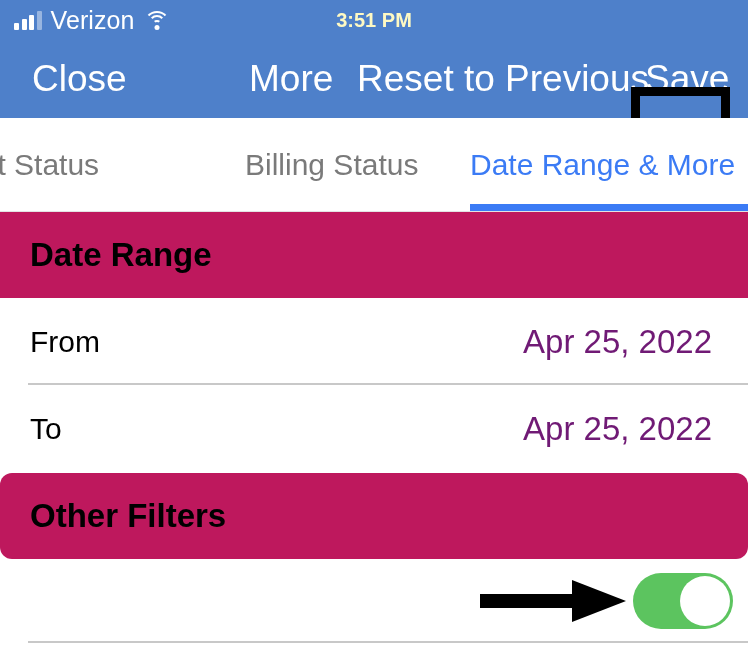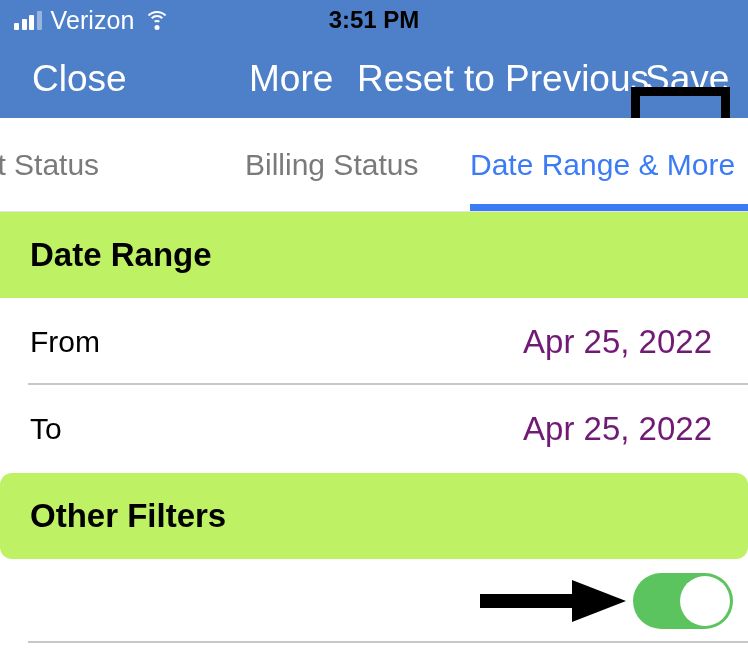--- a/index.html
+++ b/index.html
@@ -14,21 +14,21 @@
   
   .statusbar {
     position:absolute; left:0; top:0; width:748px; height:40px;
     background:#4e80ca; color:#ffffff;
   }
   .sb-left { position:absolute; left:14px; top:0; height:40px; display:flex; align-items:center; gap:9px; }
   .sb-center { position:absolute; left:0; top:0; width:748px; height:40px;
                display:flex; align-items:center; justify-content:center; }
   .sb-right { position:absolute; right:12px; top:0; height:40px; display:flex; align-items:center; gap:7px; }
   .sb-text { font-size:25px; font-weight:400; letter-spacing:0.1px; color:#ffffff; }
-  .sb-time { font-size:24px; font-weight:700; color:#000000; }
+  .sb-time { font-size:20px; font-weight:700; color:#fef9c3; }
   .sb-batt-text { font-size:24px; font-weight:400; color:#ffffff; }
 
   .bars { display:flex; align-items:flex-end; gap:2.5px; height:19px; }
   .bars i { display:block; width:5px; background:#ffffff; border-radius:1px; }
   .bars i.b1 { height:7px; }
   .bars i.b2 { height:11px; }
   .bars i.b3 { height:15px; }
   .bars i.b4 { height:19px; opacity:0.42; }
 
   .wifi { position:relative; width:26px; height:19px; }
@@ -86,21 +86,21 @@
   .tab-bill { left:245px; }
   .tab-date { left:470px; }
   .tab-underline {
     position:absolute; left:470px; bottom:0; width:278px; height:7px;
     background:#3b7bf5;
   }
 
   
   .section-head {
     position:absolute; left:0; width:748px; height:86px;
-    background:#bef264; display:flex; align-items:center;
+    background:#be185d; display:flex; align-items:center;
   }
   .section-head .label {
     margin-left:30px; font-size:33px; font-weight:700; color:#000000;
   }
   .sec-date  { top:212px; }
   .sec-other { top:473px;border-radius:12px; }
 
   
   .row {
     position:absolute; left:0; width:748px; height:87px;

